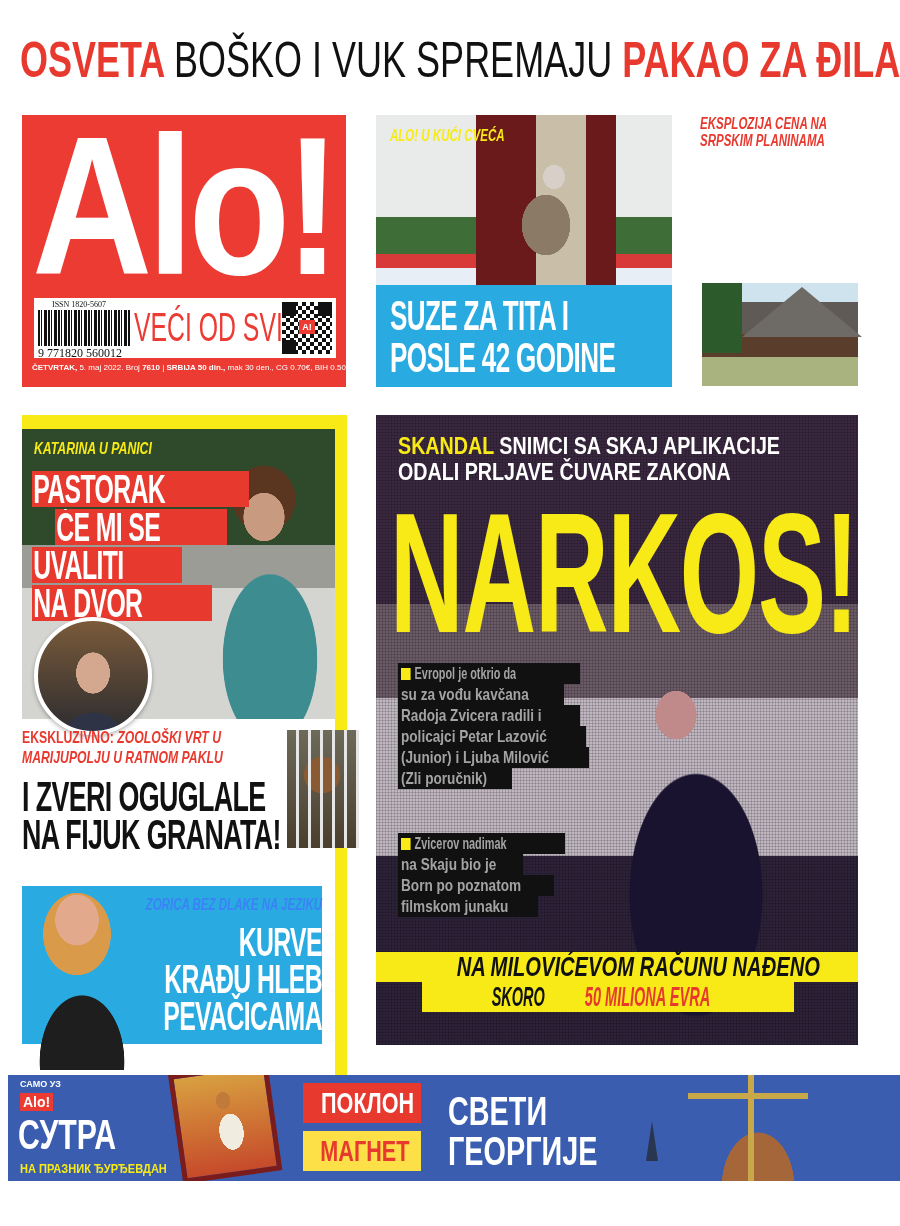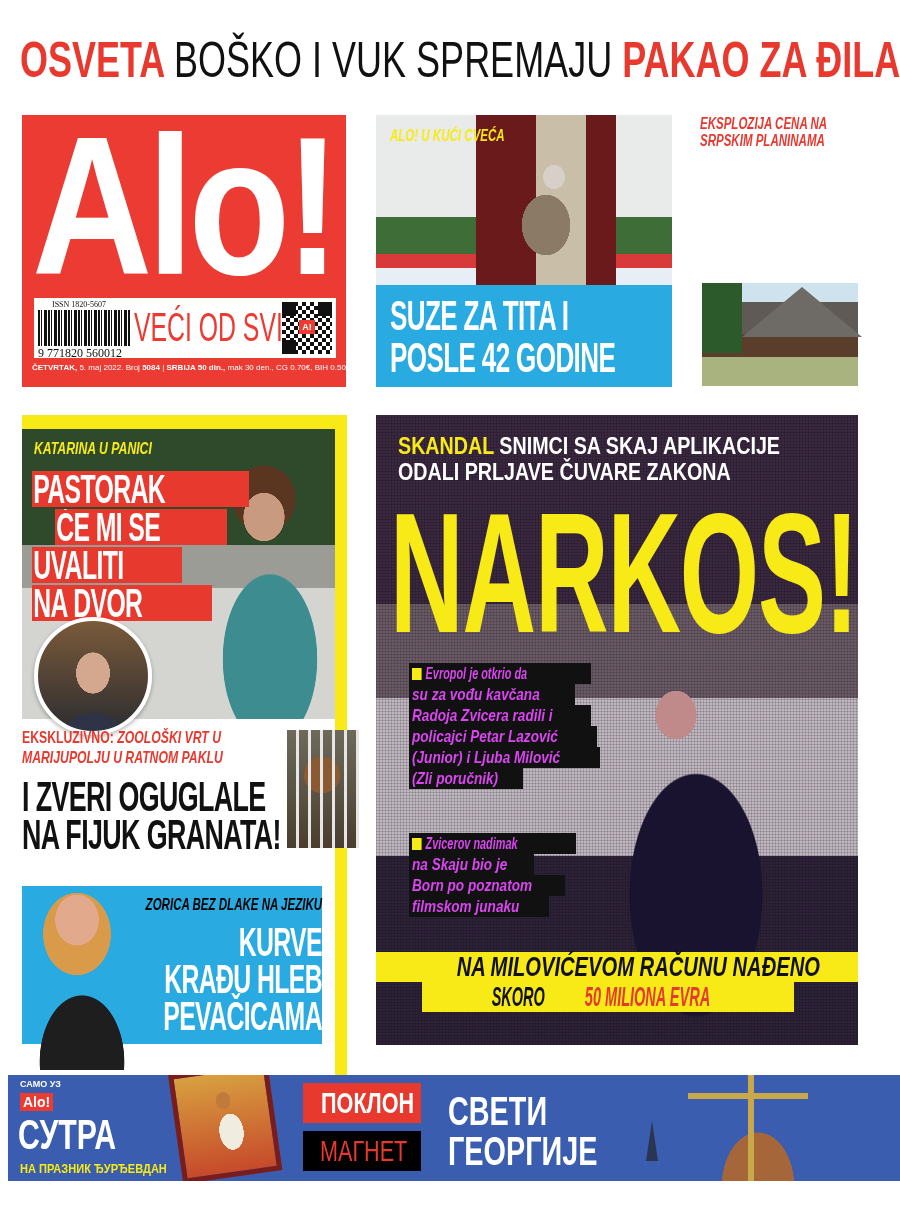--- a/index.html
+++ b/index.html
@@ -101,39 +101,39 @@
 
   
   #zorica { left: 22px; top: 872px; width: 330px; height: 195px; }
   #zor-blue { position: absolute; left: 0; top: 14px; width: 300px; height: 158px; background: #29abe2; }
   #zor-yellow { position: absolute; left: 313px; top: 0; width: 12px; height: 160px; background: #f7ea17; }
   #zor-photo { position: absolute; left: 0; top: 0; width: 132px; height: 198px;
     background:
       radial-gradient(ellipse 36px 42px at 55px 48px, #e3a98c 60%, transparent 61%),
       radial-gradient(ellipse 56px 68px at 55px 62px, #d99a4a 60%, transparent 61%),
       radial-gradient(ellipse 70px 110px at 60px 190px, #1e1e1e 60%, transparent 61%); }
-  #zor-kicker { position: absolute; right: 30px; top: 24px; color: #000000; font-style: italic; font-weight: 700; font-size: 16px; white-space: nowrap; }
+  #zor-kicker { position: absolute; right: 30px; top: 24px; color: #3b82f6; font-style: italic; font-weight: 700; font-size: 16px; white-space: nowrap; }
   #zor-kicker span { display: inline-block; transform: scaleX(0.72); transform-origin: right top; }
   #zor-title { position: absolute; right: 30px; top: 52px; color: #fff; font-weight: 700; font-size: 40px; line-height: 37px; text-align: right; white-space: nowrap; }
   #zor-title span { display: block; transform: scaleX(0.62); transform-origin: right top; letter-spacing: -1px; }
 
   
   #narkos { left: 376px; top: 415px; width: 482px; height: 630px; overflow: hidden;
     background:
       radial-gradient(ellipse 34px 40px at 300px 300px, #c08a8a 60%, transparent 61%),
       radial-gradient(ellipse 110px 200px at 320px 480px, #1a1330 60%, transparent 61%),
       repeating-linear-gradient(0deg, rgba(0,0,0,0.15) 0 1px, transparent 1px 3px),
       repeating-linear-gradient(90deg, rgba(0,0,0,0.15) 0 1px, transparent 1px 3px),
       linear-gradient(180deg, #3a2840 0 30%, #6a5a66 30% 45%, #bfb6c0 45% 70%, #2d2238 70%); }
   #nar-kicker { position: absolute; left: 22px; top: 18px; font-weight: 700; font-size: 24px; line-height: 26px; color: #fff; white-space: nowrap; }
   #nar-kicker span.line { display: block; transform: scaleX(0.82); transform-origin: left top; }
   #nar-kicker .y { color: #f7ea17; }
   #nar-title { position: absolute; left: 14px; top: 78px; color: #f7ea17; font-weight: 700; font-size: 170px; line-height: 160px; white-space: nowrap; }
   #nar-title span { display: inline-block; transform: scaleX(0.6); transform-origin: left top; letter-spacing: -2px; }
-  .bullet-block { position: absolute; left: 33px; font-size: 17px; line-height: 21px; color: #d946ef; font-weight: 700; font-style: italic; }
+  .bullet-block { position: absolute; left: 22px; font-size: 17px; line-height: 21px; color: #a3a3a3; font-weight: 700; }
   .bullet-block .l { display: table; background: #111; padding: 0 3px; margin-bottom: 0px; white-space: nowrap; }
   .bullet-block .l span { display: inline-block; transform: scaleX(0.8); transform-origin: left top; }
   .sq { display: inline-block; width: 12px; height: 12px; background: #f7ea17; margin-right: 5px; vertical-align: -1px; }
   #nar-foot { position: absolute; left: 0; top: 537px; width: 464px; text-align: center; font-weight: 700; font-style: italic; font-size: 28px; line-height: 30px; color: #111; }
   #nar-foot .l { display: table; margin: 0 auto; background: #f7ea17; padding: 0 10px; white-space: nowrap; }
   #nar-foot .l span { display: inline-block; transform: scaleX(0.72); }
   #nar-foot .r { color: #e8392f; }
 
   
   #promo { left: 8px; top: 1075px; width: 900px; height: 106px; background: #3a5db0; overflow: hidden; }
@@ -143,21 +143,21 @@
   #promo-sutra span { display: inline-block; transform: scaleX(0.72); transform-origin: left top; }
   #promo-sub { position: absolute; left: 12px; top: 86px; color: #f7ea17; font-size: 13px; font-weight: 700; white-space: nowrap; }
   #promo-sub span { display: inline-block; transform: scaleX(0.85); transform-origin: left top; }
   #promo-icon { position: absolute; left: 160px; top: 0; width: 100px; height: 110px; transform: rotate(-8deg); transform-origin: top left;
     background:
       radial-gradient(ellipse 20px 30px at 50px 60px, #f0ece0 60%, transparent 61%),
       radial-gradient(ellipse 12px 14px at 46px 28px, #c07a3a 60%, transparent 61%),
       linear-gradient(#d8a040, #c64a2a);
     border: 5px solid #7a1c1c; }
   #promo-poklon { position: absolute; left: 295px; top: 8px; width: 118px; height: 40px; background: #e8392f; color: #fff; font-size: 30px; font-weight: 700; text-align: center; line-height: 40px; white-space: nowrap; }
-  #promo-magnet { position: absolute; left: 295px; top: 56px; width: 118px; height: 40px; background: #000000; color: #e8392f; font-size: 30px; font-weight: 400; text-align: left; line-height: 40px; white-space: nowrap; }
+  #promo-magnet { position: absolute; left: 295px; top: 56px; width: 118px; height: 40px; background: #fde047; color: #e8392f; font-size: 30px; font-weight: 700; text-align: left; line-height: 40px; white-space: nowrap; }
   #promo-poklon span, #promo-magnet span { display: inline-block; transform: scaleX(0.72); }
   #promo-sveti { position: absolute; left: 440px; top: 16px; color: #fff; font-size: 40px; line-height: 40px; font-weight: 700; white-space: nowrap; }
   #promo-sveti span { display: block; transform: scaleX(0.72); transform-origin: left top; }
   #promo-church { position: absolute; left: 690px; top: 12px; width: 120px; height: 100px;
     background: radial-gradient(ellipse 60px 90px at 60px 100px, #a5673a 60%, transparent 61%); }
   #promo-cross-v { position: absolute; left: 740px; top: 0; width: 6px; height: 106px; background: #c8a848; }
   #promo-cross-h { position: absolute; left: 680px; top: 18px; width: 120px; height: 6px; background: #c8a848; }
   #promo-spike { position: absolute; left: 638px; top: 46px; width: 0; height: 0; border-left: 6px solid transparent; border-right: 6px solid transparent; border-bottom: 40px solid #2a3550; }
 </style>
 </head>
@@ -177,21 +177,21 @@
     <div id="issn">ISSN 1820-5607</div>
     <div id="barcode"></div>
     <div id="ean">9 771820 560012</div>
     <div id="slogan"><span>VEĆI OD SVIH</span></div>
     <div id="qr"></div>
     <div id="qr-badge">A!</div>
   </div>
   <div id="dateline">
     <b>ČETVRTAK,</b>
     <span>5. maj 2022. Broj</span>
-    <b>5084</b>
+    <b>7610</b>
     <span>|</span>
     <b>SRBIJA 50 din.,</b>
     <span>mak 30 den., CG 0.70€, BIH 0.50 KM</span>
   </div>
 </div>
 
 <div id="tito" class="abs">
   <div id="tito-photo"></div>
   <div id="tito-kicker"><span>ALO! U KUĆI CVEĆA</span></div>
   <div id="tito-title">

